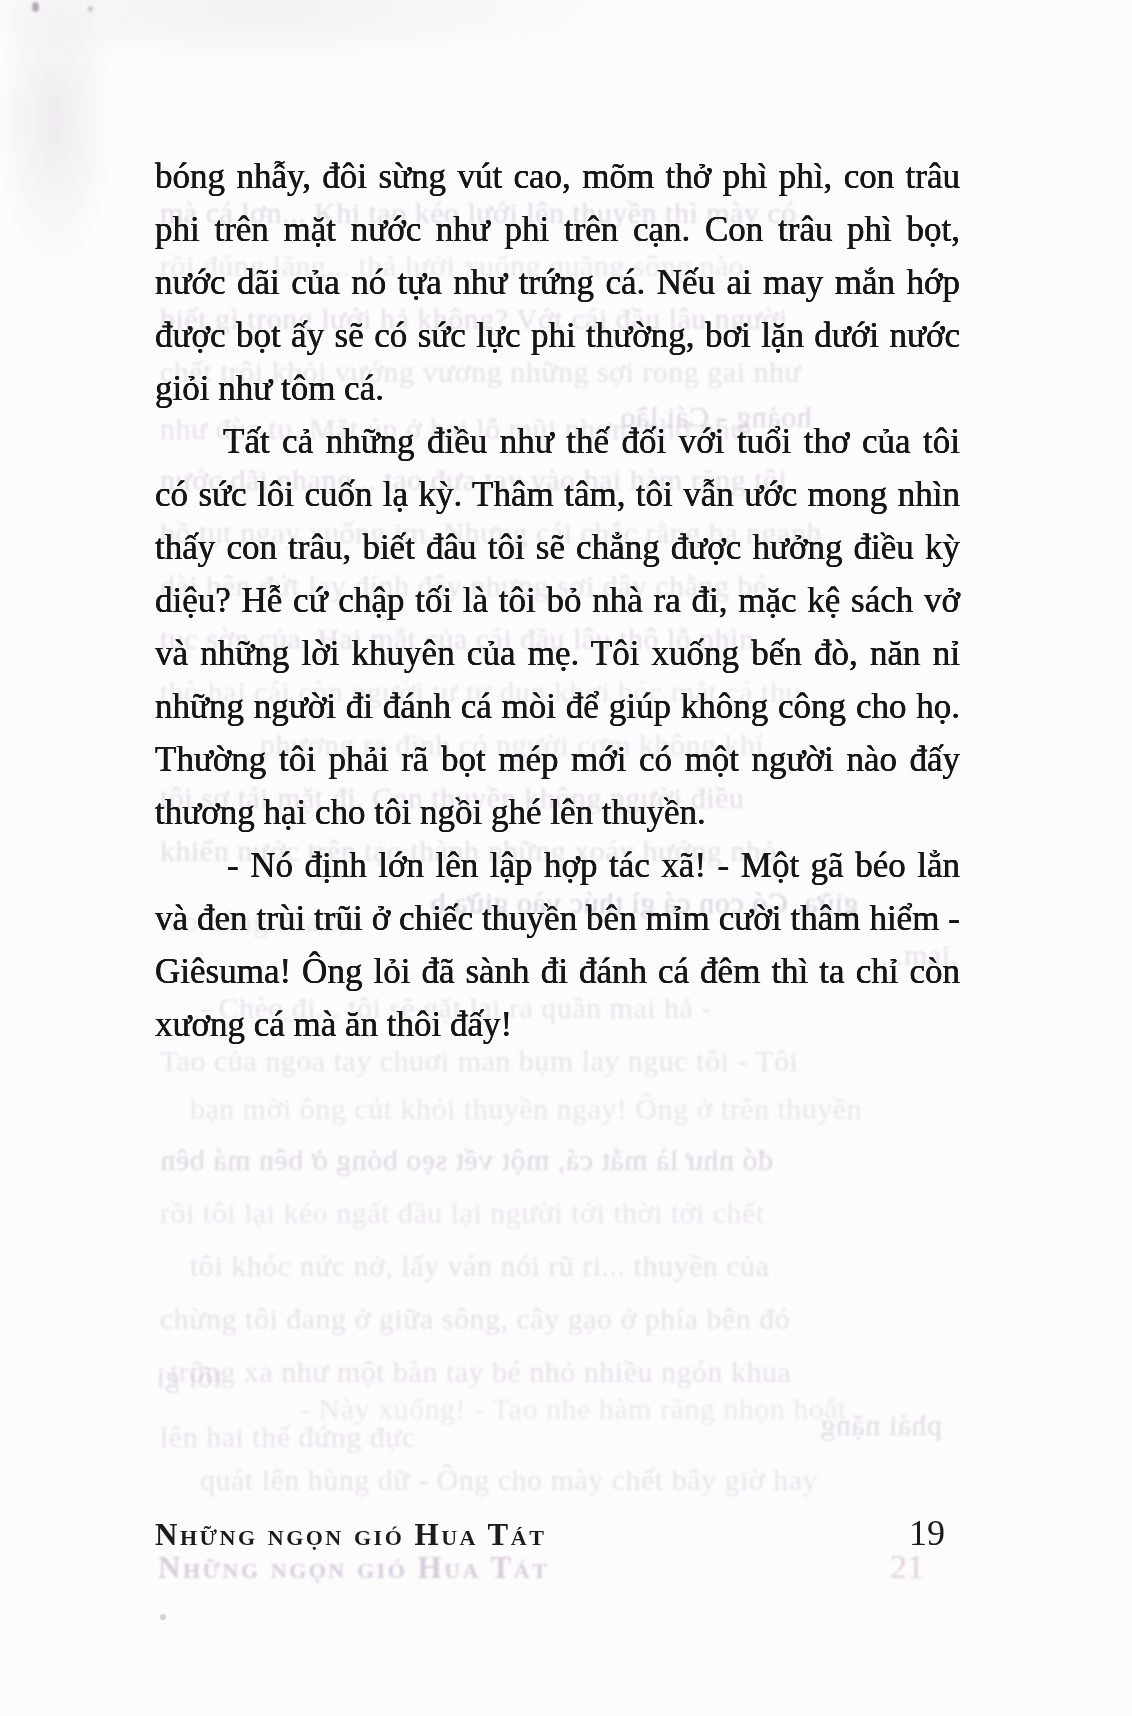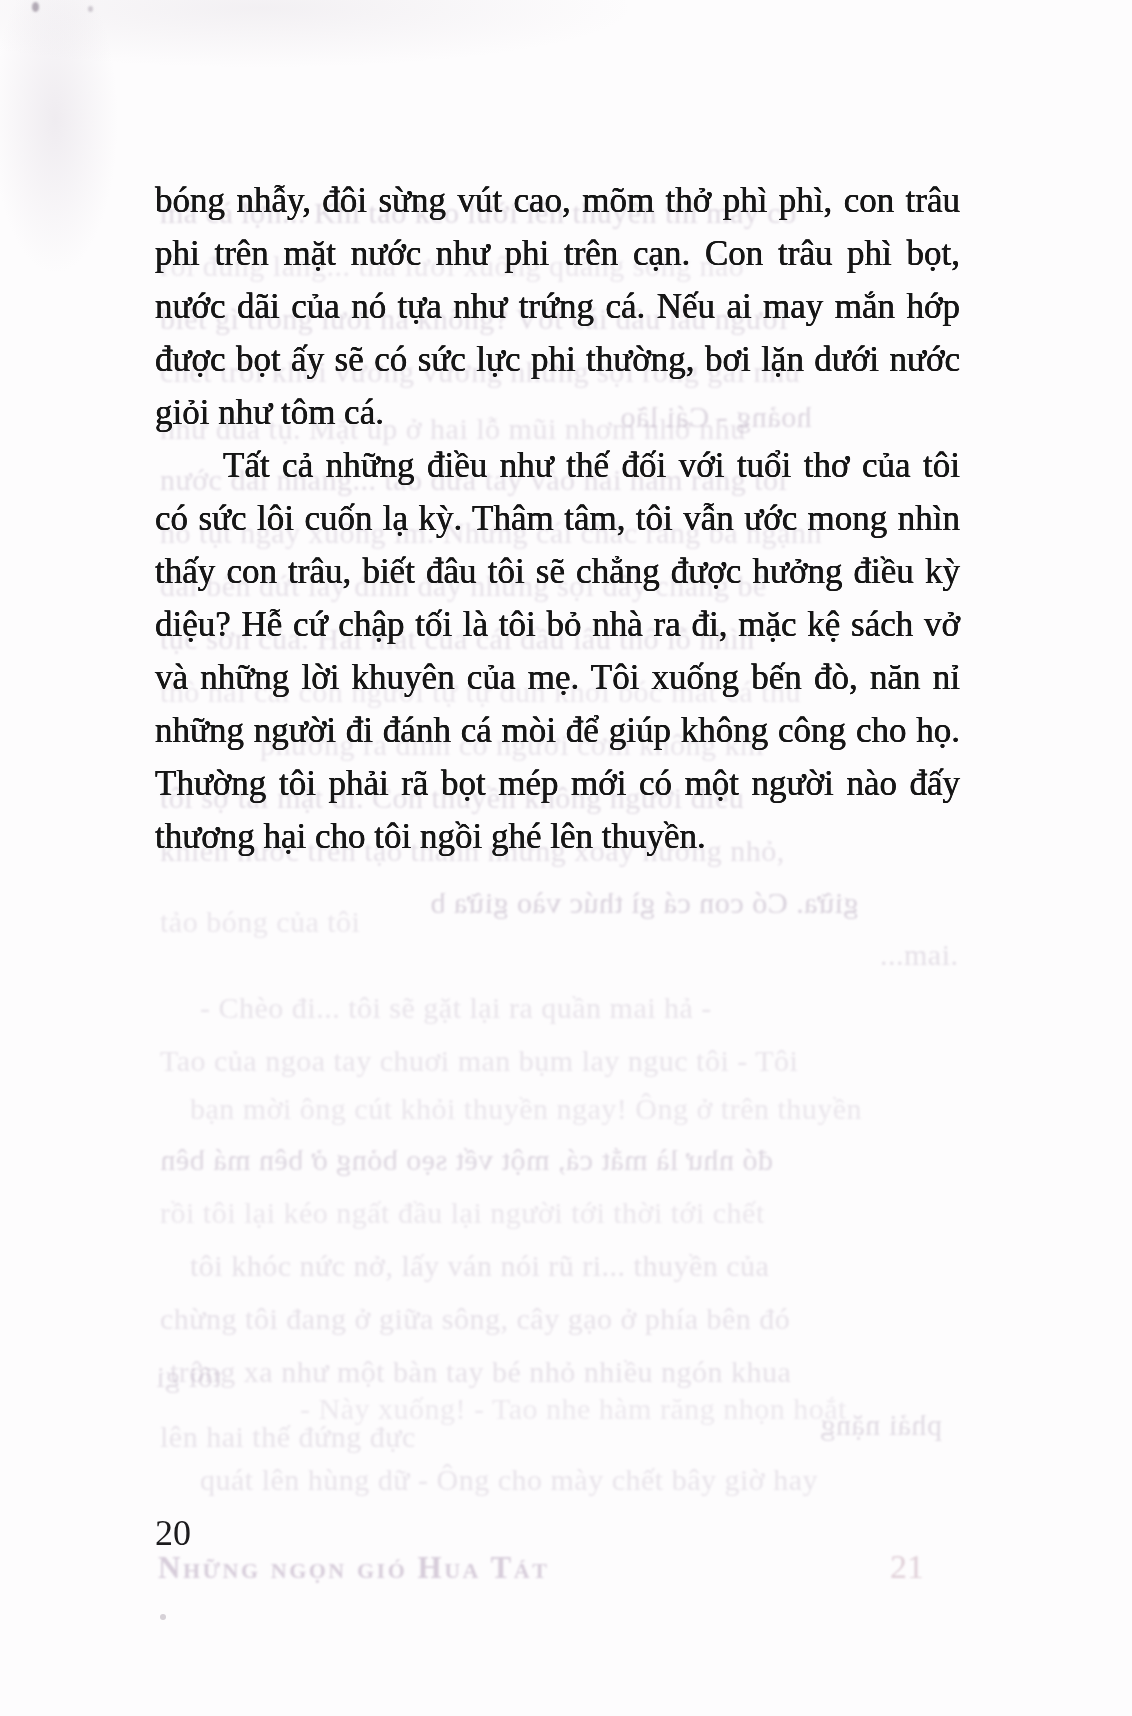--- a/index.html
+++ b/index.html
@@ -73,21 +73,20 @@
   .text-block {
     position: absolute;
     left: 155px;
     top: 150px;
     width: 805px;
     font-size: 35px;
     line-height: 53px;
     color: #161616;
     text-align: justify;
     text-shadow: 0.25px 0 0 #161616, -0.25px 0 0 #161616;
-    margin-top: 24px;
   }
   .text-block p {
     margin: 0;
   }
   .text-block p.indent   { text-indent: 68px; }
   .text-block p.dialogue { text-indent: 72px; }
   
   .footer {
     position: absolute;
     left: 155px;
@@ -149,19 +148,21 @@
       <span class="ghost-line" style="left: 300px; top: 1392px; opacity: 0.18;">- Này xuống! - Tao nhe hàm răng nhọn hoắt</span>
       <span class="ghost-line" style="left: 200px; top: 1463px; opacity: 0.22;">quát lên hùng dữ - Ông cho mày chết bây giờ hay</span>
       <span class="ghost-line mirrored" style="left: 156px; top: 1360px; opacity: 0.28;">tối gi</span>
     </div>
   <div class="ghost-footer-title">Những ngọn gió Hua Tát</div>
   <div class="ghost-footer-page">21</div>
 
   <div class="text-block">
     <p>bóng nhẫy, đôi sừng vút cao, mõm thở phì phì, con trâu phi trên mặt nước như phi trên cạn. Con trâu phì bọt, nước dãi của nó tựa như trứng cá. Nếu ai may mắn hớp được bọt ấy sẽ có sức lực phi thường, bơi lặn dưới nước giỏi như tôm cá.</p>
     <p class="indent">Tất cả những điều như thế đối với tuổi thơ của tôi có sức lôi cuốn lạ kỳ. Thâm tâm, tôi vẫn ước mong nhìn thấy con trâu, biết đâu tôi sẽ chẳng được hưởng điều kỳ diệu? Hễ cứ chập tối là tôi bỏ nhà ra đi, mặc kệ sách vở và những lời khuyên của mẹ. Tôi xuống bến đò, năn nỉ những người đi đánh cá mòi để giúp không công cho họ. Thường tôi phải rã bọt mép mới có một người nào đấy thương hại cho tôi ngồi ghé lên thuyền.</p>
+    <p class="dialogue">- Nó định lớn lên lập hợp tác xã! - Một gã béo lẳn và đen trùi trũi ở chiếc thuyền bên mỉm cười thâm hiểm - Giêsuma! Ông lỏi đã sành đi đánh cá đêm thì ta chỉ còn xương cá mà ăn thôi đấy!</p>
   </div>
 
   <div class="footer">
-    <span class="page-number">20</span>
+    <span class="running-title">Những ngọn gió Hua Tát</span>
+    <span class="page-number">19</span>
   </div>
 
 </div>
 
 </body></html>

